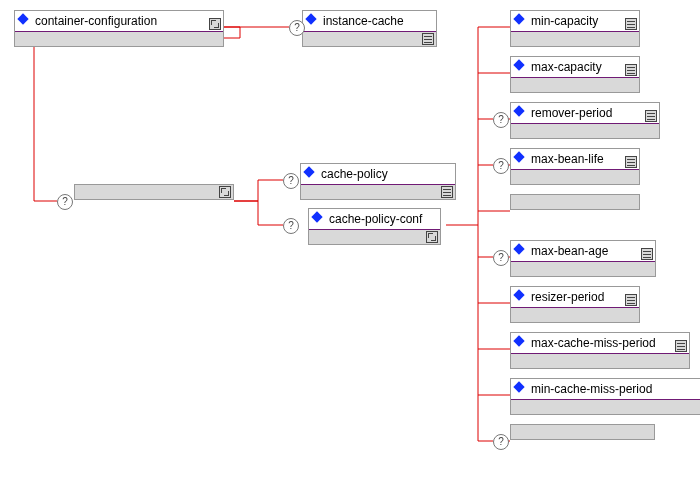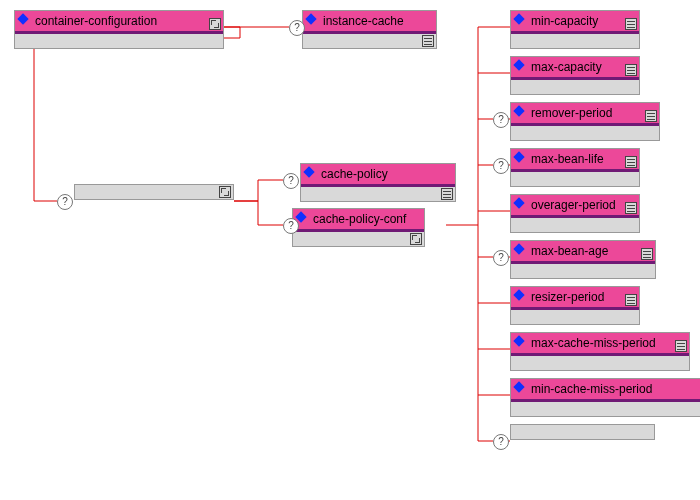--- a/index.html
+++ b/index.html
@@ -1,17 +1,17 @@
 <!DOCTYPE html>
 <html><head>
 <meta charset="utf-8">
 <style>
   html,body{margin:0;padding:0;width:700px;height:500px;background:#fff;font-family:Arial,Helvetica,sans-serif;font-size:12px;overflow:hidden}
   .node{position:absolute;border:1px solid #999;background:#d9d9d9;box-sizing:border-box}
-  .node .head{background:#ec4899;border-bottom:3px solid #701a75;padding:2px 34px 2px 6px;white-space:nowrap;color:#000;position:relative;height:16px;line-height:16px}
+  .node .head{background:#ffffff;border-bottom:1px solid #701a75;padding:2px 34px 2px 6px;white-space:nowrap;color:#000;position:relative;height:16px;line-height:16px}
   .node .body{height:14px}
   .diamond{position:absolute;left:4px;top:4px;width:8px;height:8px;background:#1030ff;transform:rotate(45deg)}
   .label{margin-left:14px;color:#000}
   .lines-icon{position:absolute;right:2px;width:10px;height:10px;border:1px solid #444;background:#d9d9d9}
   .lines-icon::before{content:"";position:absolute;left:1px;right:1px;top:2px;border-top:1px solid #444}
   .lines-icon::after{content:"";position:absolute;left:1px;right:1px;top:5px;border-top:1px solid #444;box-shadow:0 3px 0 #444}
   .head .lines-icon{bottom:1px}
   .body .lines-icon{top:1px}
   .expand-icon{position:absolute;right:2px;bottom:1px;width:10px;height:10px;border:1px solid #444;background:#d9d9d9}
   .expand-icon::before{content:"";position:absolute;left:1px;top:1px;width:4px;height:4px;border-left:1px solid #444;border-top:1px solid #444}
@@ -80,21 +80,21 @@
 <div class="node" style="left:300px;top:163px;width:156px">
   <div class="head">
     <span class="diamond"></span>
     <span class="label">cache-policy</span>
   </div>
   <div class="body" style="position:relative">
     <span class="lines-icon"></span>
   </div>
 </div>
 
-<div class="node" style="left:292px;top:208px;width:133px">
+<div class="node" style="left:308px;top:208px;width:133px">
   <div class="head">
     <span class="diamond"></span>
     <span class="label">cache-policy-conf</span>
   </div>
   <div class="body" style="position:relative">
     <span class="expand-icon"></span>
   </div>
 </div>
 
 <div class="node" style="left:510px;top:10px;width:130px">
@@ -107,21 +107,20 @@
 </div>
 <div class="node" style="left:510px;top:102px;width:150px">
   <div class="head"><span class="diamond"></span><span class="label">remover-period</span><span class="lines-icon"></span></div>
   <div class="body"></div>
 </div>
 <div class="node" style="left:510px;top:148px;width:130px">
   <div class="head"><span class="diamond"></span><span class="label">max-bean-life</span><span class="lines-icon"></span></div>
   <div class="body"></div>
 </div>
 <div class="node" style="left:510px;top:194px;width:130px">
-  <div class="head"><span class="diamond"></span><span class="label">overager-period</span><span class="lines-icon"></span></div>
   <div class="body"></div>
 </div>
 <div class="node" style="left:510px;top:240px;width:146px">
   <div class="head"><span class="diamond"></span><span class="label">max-bean-age</span><span class="lines-icon"></span></div>
   <div class="body"></div>
 </div>
 <div class="node" style="left:510px;top:286px;width:130px">
   <div class="head"><span class="diamond"></span><span class="label">resizer-period</span><span class="lines-icon"></span></div>
   <div class="body"></div>
 </div>

